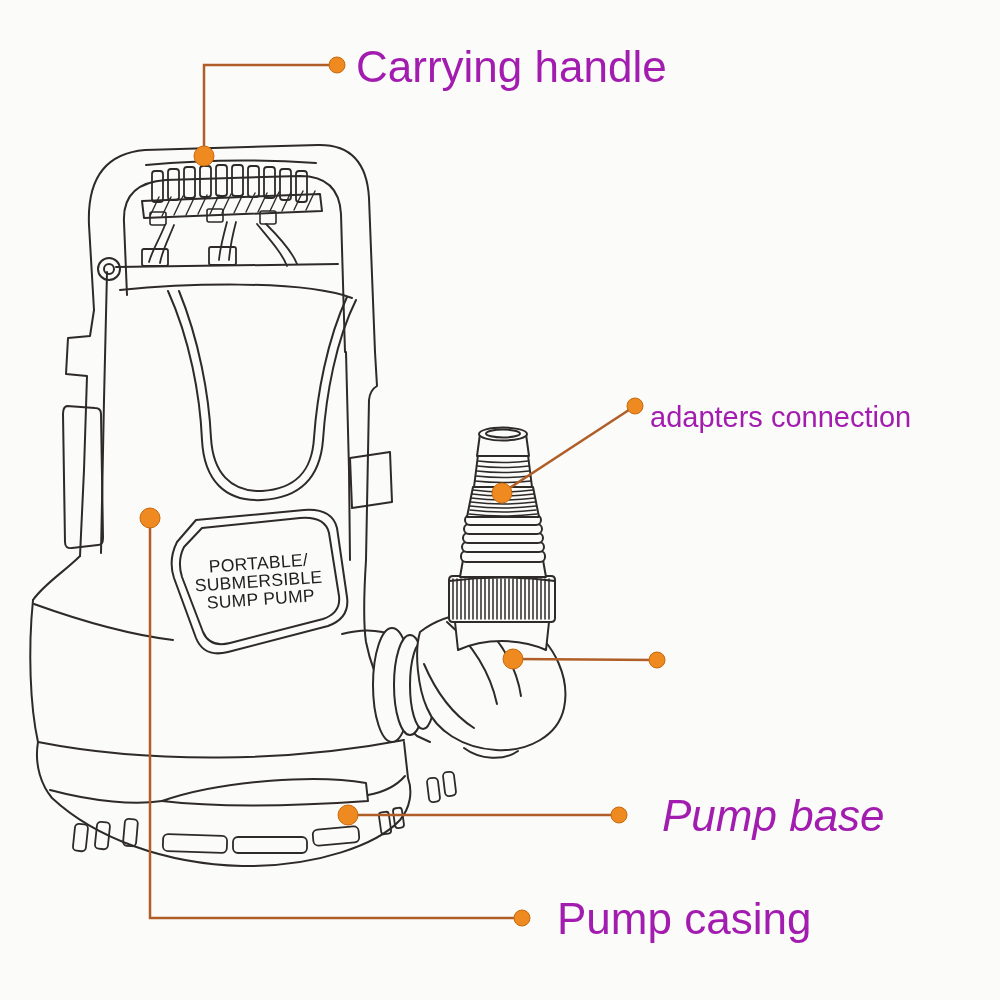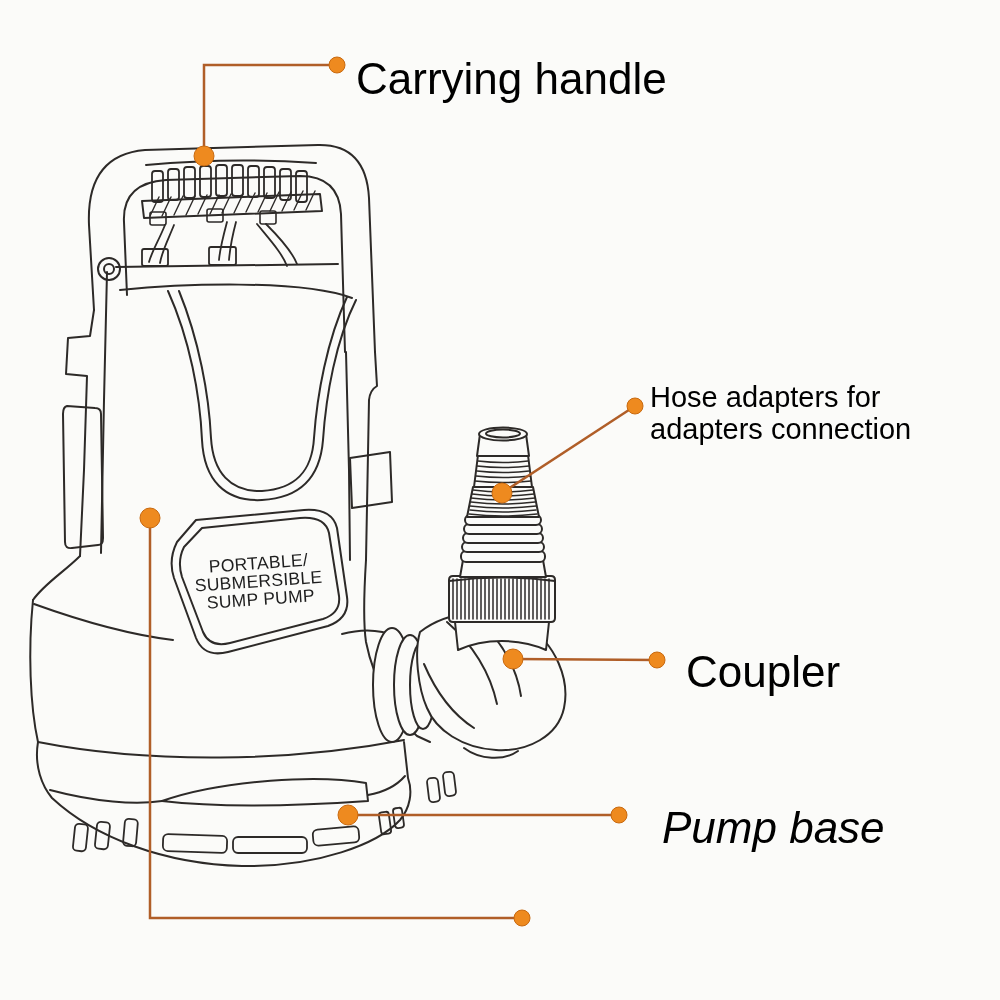--- a/index.html
+++ b/index.html
@@ -4,21 +4,21 @@
 <style>
   html,body { margin:0; padding:0; }
   body { font-family: "Liberation Sans", sans-serif; }
   .stage {
     position:relative; width:1000px; height:1000px;
     background:#fbfbf9; overflow:hidden;
   }
   .stage svg { position:absolute; left:0; top:0; width:1000px; height:1000px; }
   .callout-label {
     position:absolute; transform:translateY(-50%);
-    color:#000000; white-space:nowrap; letter-spacing:0;margin-top:12px;
+    color:#a21caf; white-space:nowrap; letter-spacing:0;
   }
   .lbl-lg { font-size:44px; line-height:1.08; }
   .lbl-md { font-size:29px; line-height:32px; }
   .panel-text { font-size:17.5px; letter-spacing:0.3px; fill:#1e1e1e; }
 </style>
 </head>
 <body>
 
 <div class="stage">
 
@@ -167,22 +167,22 @@
       <circle cx="348" cy="815" r="10"></circle>
       <circle cx="619" cy="815" r="8"></circle>
       <circle cx="150" cy="518" r="10"></circle>
       <circle cx="522" cy="918" r="8"></circle>
     </g>
   </svg>
 
   <div class="callout-label lbl-lg" style="left:356px; top:67px;">Carrying handle</div>
 
   <div class="callout-label lbl-md" style="left:650px; top:401px;">
-    <span>Hose adapters for</span><br>
+    <br>
     <span>adapters connection</span>
   </div>
 
-  <div class="callout-label lbl-lg" style="left:686px; top:660px;">Coupler</div>
 
   <div class="callout-label lbl-lg" style="left:662px; top:816px;font-style:italic;">Pump base</div>
 
+  <div class="callout-label lbl-lg" style="left:557px; top:919px;">Pump casing</div>
 
 </div>
 
 </body></html>

